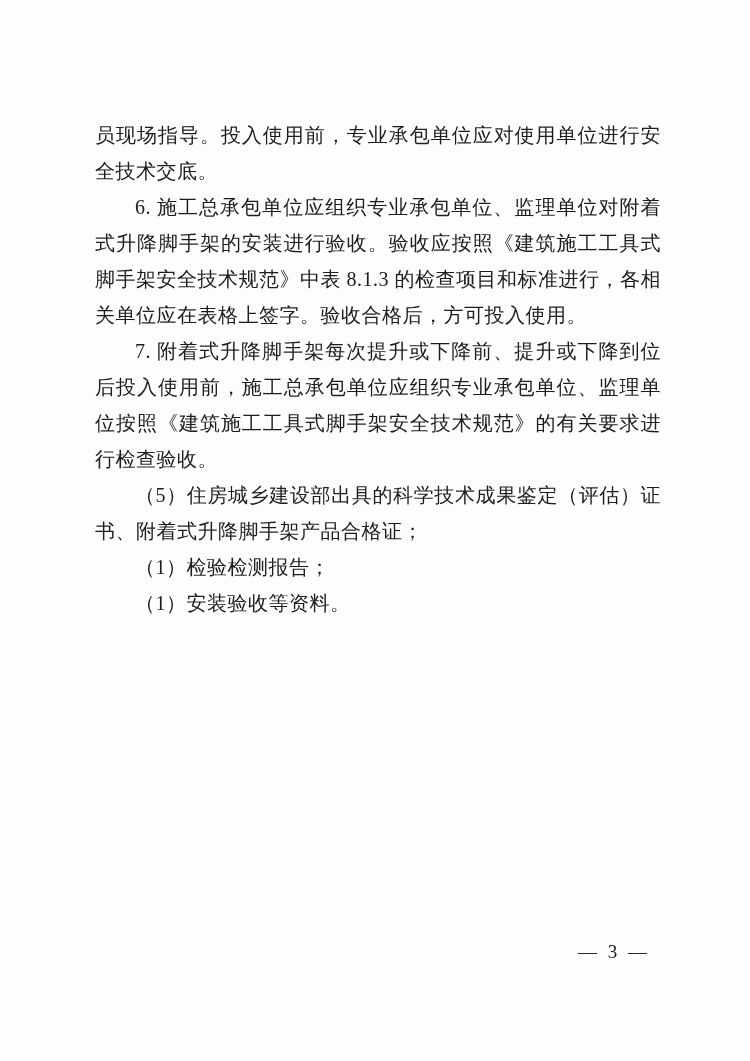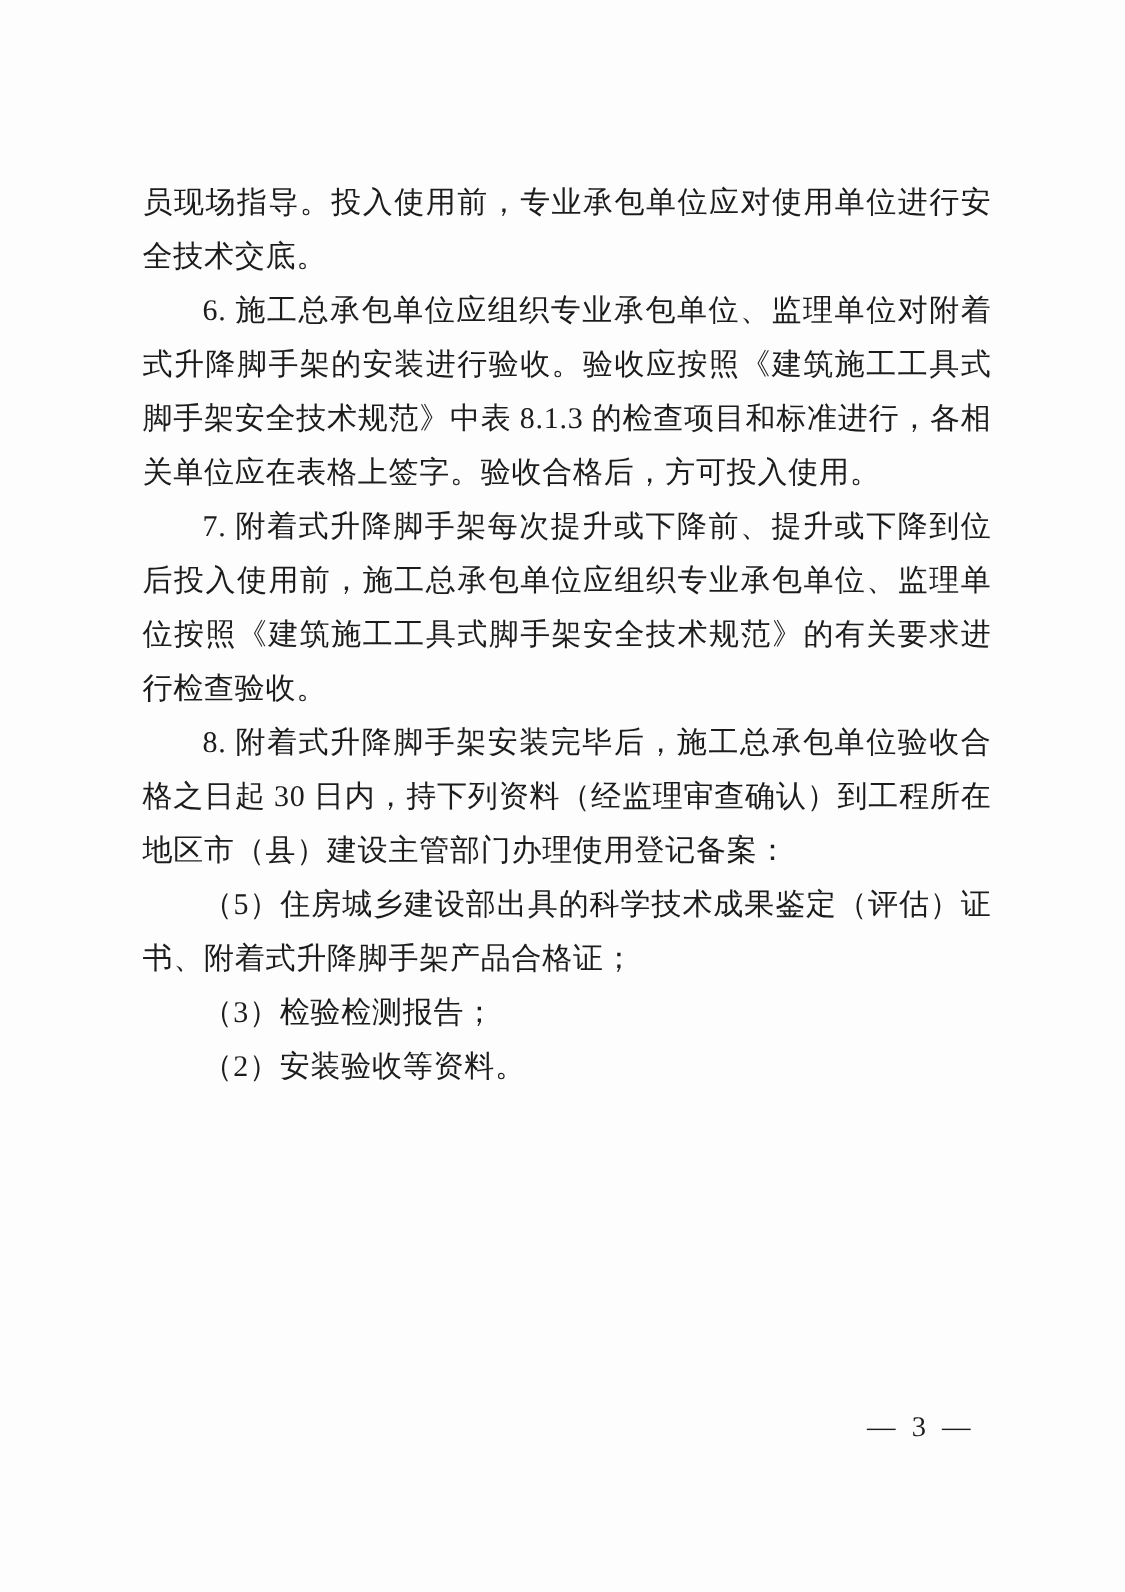--- a/index.html
+++ b/index.html
@@ -45,21 +45,20 @@
 </style>
 </head>
 <body>
 
 <div class="page">
 
   <div class="doc-body">
     <p>员现场指导。投入使用前，专业承包单位应对使用单位进行安全技术交底。</p>
     <p class="indent">6. 施工总承包单位应组织专业承包单位、监理单位对附着式升降脚手架的安装进行验收。验收应按照《建筑施工工具式脚手架安全技术规范》中表 8.1.3 的检查项目和标准进行，各相关单位应在表格上签字。验收合格后，方可投入使用。</p>
     <p class="indent">7. 附着式升降脚手架每次提升或下降前、提升或下降到位后投入使用前，施工总承包单位应组织专业承包单位、监理单位按照《建筑施工工具式脚手架安全技术规范》的有关要求进行检查验收。</p>
-    <p class="indent">8. 附着式升降脚手架安装完毕后，施工总承包单位验收合格之日起 30 日内，持下列资料（经监理审查确认）到工程所在地区市（县）建设主管部门办理使用登记备案：</p>
     <p class="indent">（5）住房城乡建设部出具的科学技术成果鉴定（评估）证书、附着式升降脚手架产品合格证；</p>
-    <p class="indent">（3）检验检测报告；</p>
-    <p class="indent">（2）安装验收等资料。</p>
+    <p class="indent">（1）检验检测报告；</p>
+    <p class="indent">（1）安装验收等资料。</p>
   </div>
 
   <div class="page-footer">— 3 —</div>
 
 </div>
 
 </body></html>

